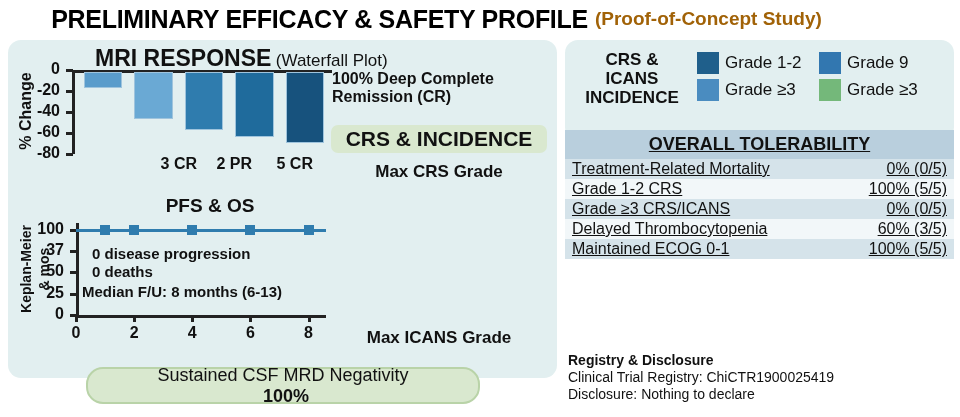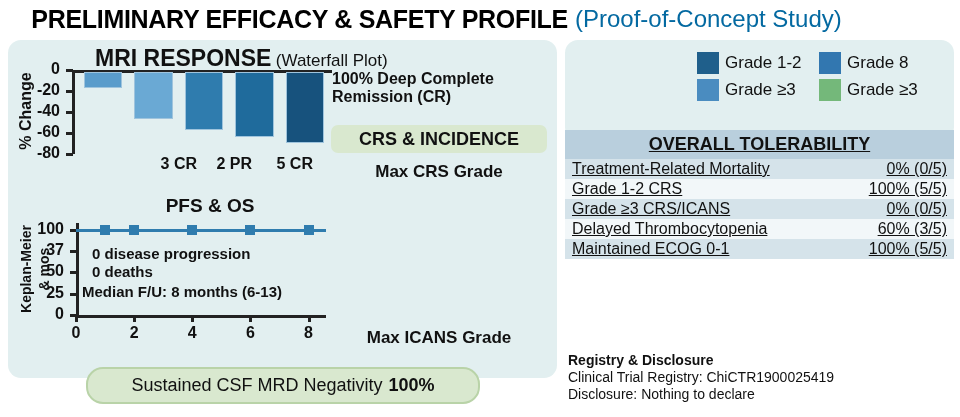--- a/index.html
+++ b/index.html
@@ -16,21 +16,21 @@
   .title-bar{
     position:absolute;left:0;top:0;width:873px;height:38px;
     display:flex;align-items:center;justify-content:center;
     white-space:nowrap;
   }
   .title-main{
     font-size:25px;font-weight:bold;letter-spacing:-.3px;
     color:#000;
   }
   .title-sub{
-    font-size:24px;font-weight:normal;color:#0369a1;margin-left:7px;
+    font-size:19px;font-weight:bold;color:#a16207;margin-left:7px;
   }
 
   
   .panel{
     position:absolute;
     background:#e2eff0;
     border-radius:13px;
   }
   #left-panel{left:8px;top:40px;width:549px;height:338px;}
   #right-top-panel{left:565px;top:40px;width:389px;height:100px;}
@@ -64,21 +64,21 @@
   #cr-callout{
     position:absolute;left:332px;top:70px;width:215px;
     font-size:16px;font-weight:bold;line-height:18px;
   }
 
   
   #crs-banner{
     position:absolute;left:331px;top:125px;width:216px;height:28px;
     background:#d9e8cf;border-radius:7px;
     display:flex;align-items:center;justify-content:center;
-    font-size:18px;font-weight:bold;
+    font-size:21px;font-weight:bold;
   }
 
   
   #donut-title-top{
     position:absolute;left:331px;top:162px;width:216px;
     text-align:center;font-size:17px;font-weight:bold;
   }
   #donut-title-bot{
     position:absolute;left:331px;top:328px;width:216px;
     text-align:center;font-size:17px;font-weight:bold;
@@ -103,21 +103,21 @@
   .km-note{
     position:absolute;font-size:15px;font-weight:bold;white-space:nowrap;
   }
   .km-note.small{font-size:15px;}
 
   
   #mrd-banner{
     position:absolute;left:86px;top:367px;width:390px;height:33px;
     background:#d9e8cf;border:2px solid #b9d3a8;border-radius:17px;
     display:flex;align-items:center;justify-content:center;
-    font-size:18px;white-space:nowrap;
+    font-size:18px;white-space:nowrap;flex-direction:column;
   }
   #mrd-banner b{margin-left:6px;}
 
   
   #legend-label{
     position:absolute;left:573px;top:50px;width:118px;
     text-align:center;font-size:17px;font-weight:bold;line-height:19px;
   }
   .legend-grid{
     position:absolute;left:697px;top:52px;width:252px;
@@ -238,28 +238,33 @@
       <div class="km-note" style="left: 78px; top: 48px;">0 deaths</div>
       <div class="km-note small" style="left: 68px; top: 68px;">Median F/U: 8 months (6-13)</div>
     </div>
 
   <div id="mrd-banner">
     <span>Sustained CSF MRD Negativity</span>
     <b>100%</b>
   </div>
 
   <div class="panel" id="right-top-panel"></div>
+  <div id="legend-label">
+    <div>CRS &amp;</div>
+    <div>ICANS</div>
+    <div>INCIDENCE</div>
+  </div>
   <div class="legend-grid">
     <div class="legend-item">
       <span class="swatch" style="background: rgb(31, 95, 139);"></span>
       <span class="legend-text">Grade 1-2</span>
     </div>
     <div class="legend-item">
       <span class="swatch" style="background: rgb(50, 119, 176);"></span>
-      <span class="legend-text">Grade 8</span>
+      <span class="legend-text">Grade 9</span>
     </div>
     <div class="legend-item">
       <span class="swatch" style="background: rgb(74, 140, 192);"></span>
       <span class="legend-text">Grade ≥3</span>
     </div>
     <div class="legend-item">
       <span class="swatch" style="background: rgb(116, 184, 122);"></span>
       <span class="legend-text">Grade ≥3</span>
     </div>
   </div>

